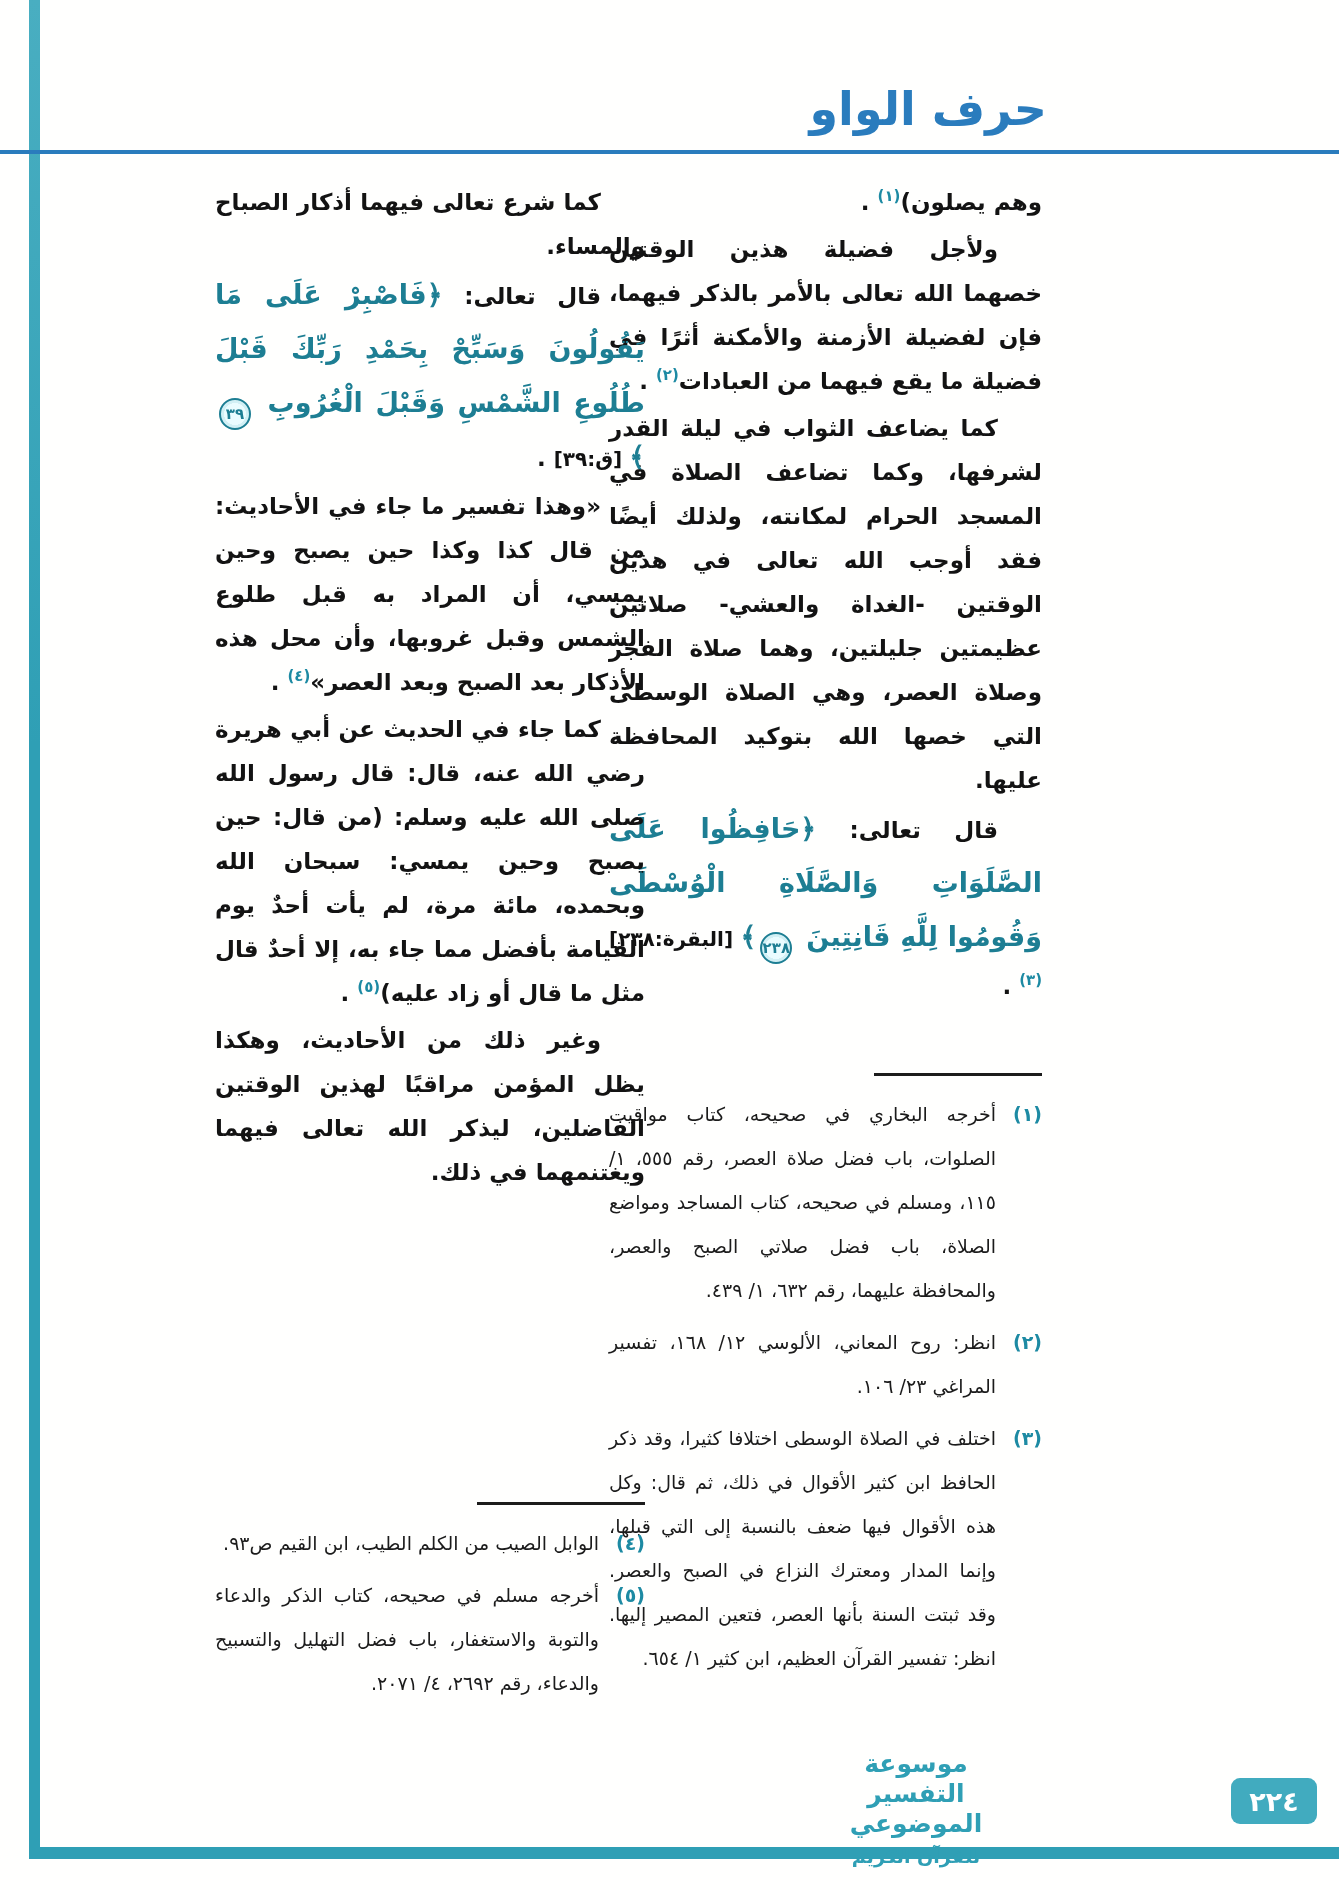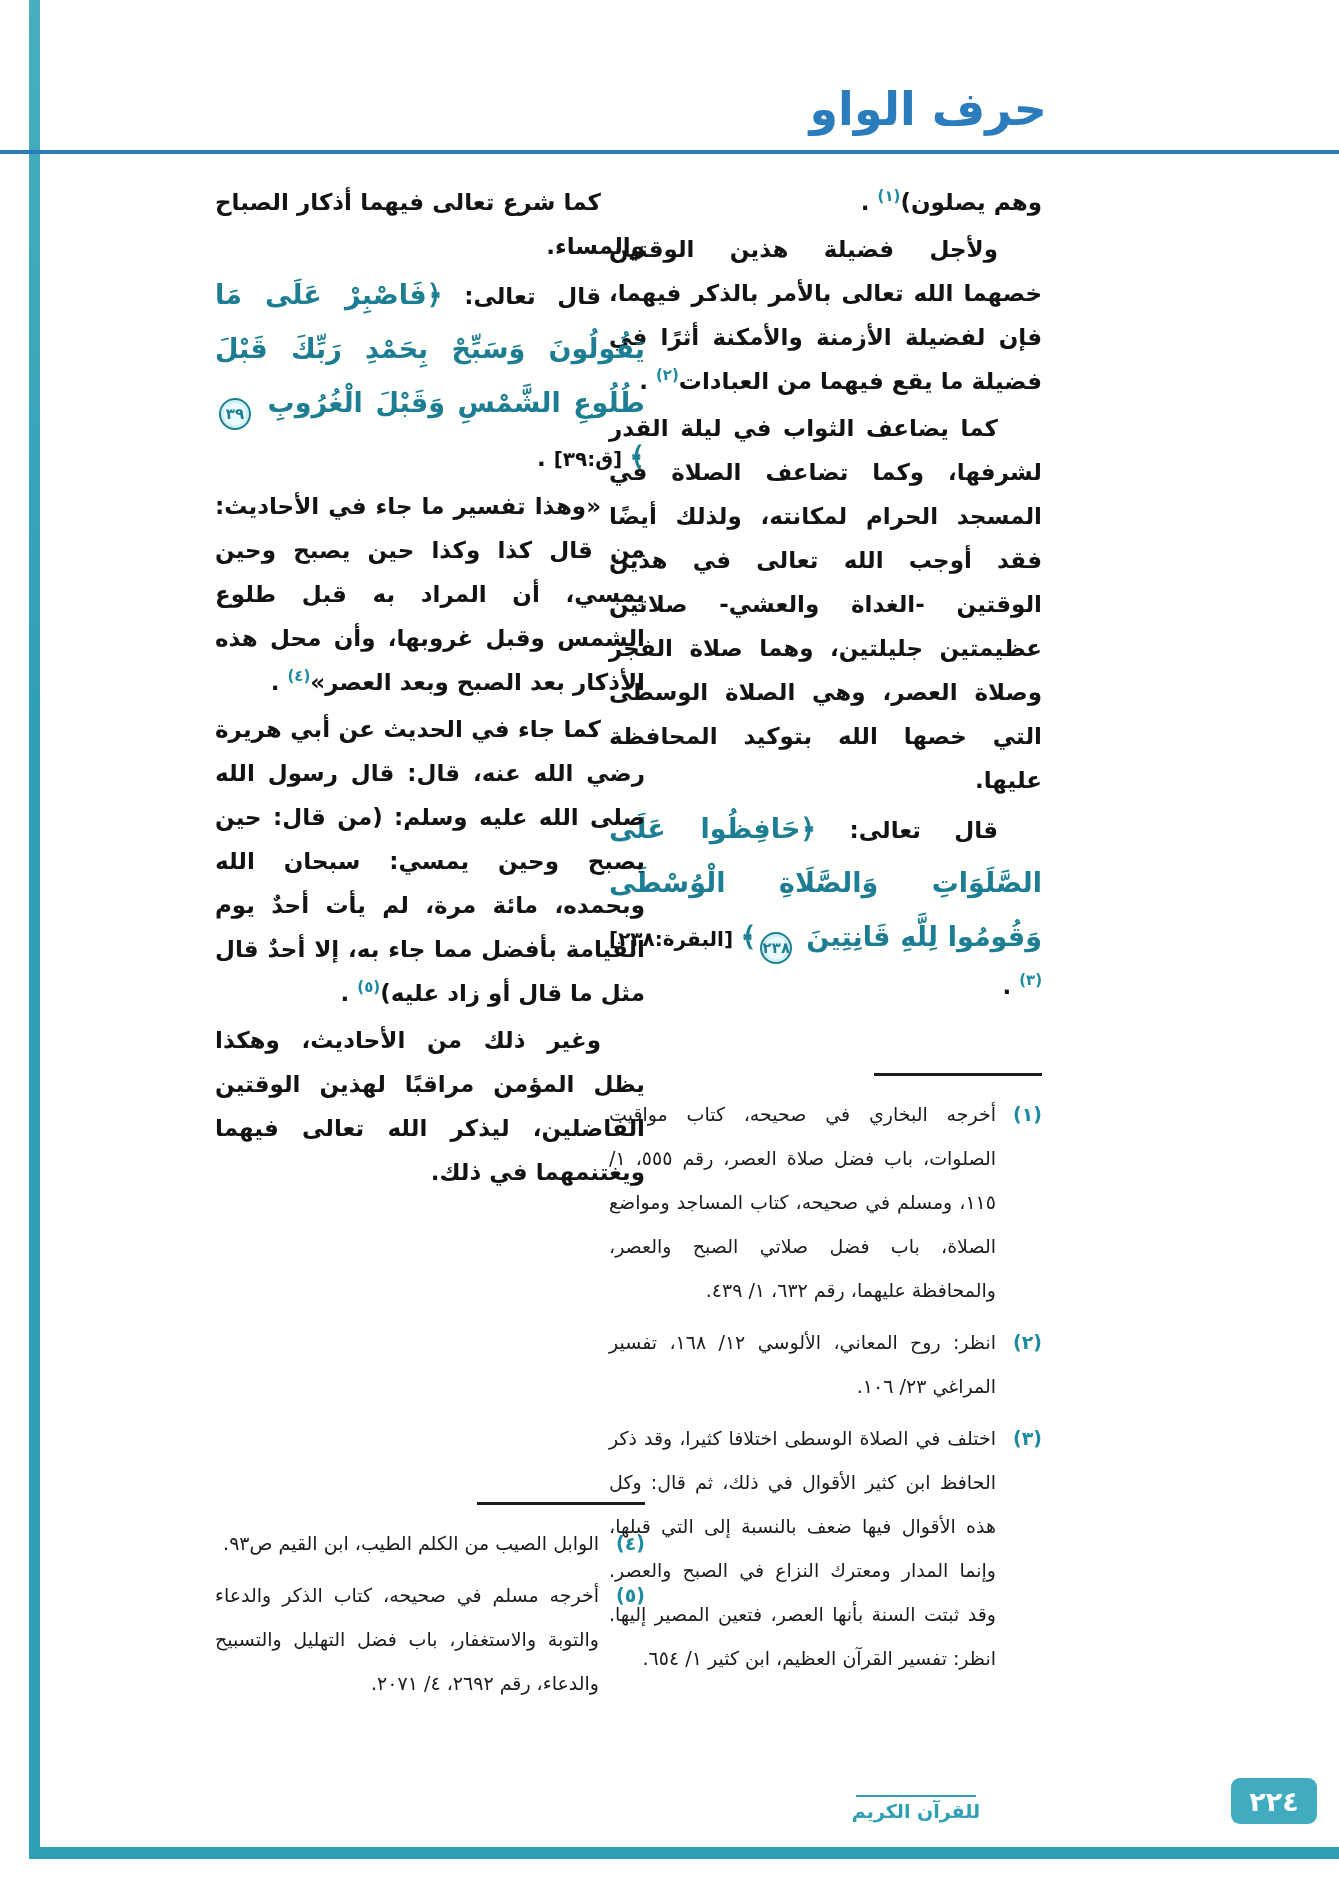--- a/index.html
+++ b/index.html
@@ -109,20 +109,21 @@
     <div class="fn-block">
       <div class="fn-sep"></div>
       <div class="fn-list">
           <div class="footnote"><span class="fn-num">(٤)</span><span class="fn-text">الوابل الصيب من الكلم الطيب، ابن القيم ص٩٣.</span></div>
           <div class="footnote"><span class="fn-num">(٥)</span><span class="fn-text">أخرجه مسلم في صحيحه، كتاب الذكر والدعاء والتوبة والاستغفار، باب فضل التهليل والتسبيح والدعاء، رقم ٢٦٩٢، ٤/ ٢٠٧١.</span></div>
         </div>
     </div>
   </div>
 
   <div class="emblem">
+    <div class="emblem-line1">موسوعة التفسير الموضوعي</div>
     <div class="emblem-divider"></div>
     <div class="emblem-line2">للقرآن الكريم</div>
   </div>
 
   <div class="page-badge">
     <span>٢٢٤</span>
   </div>
 
 </div>
 

